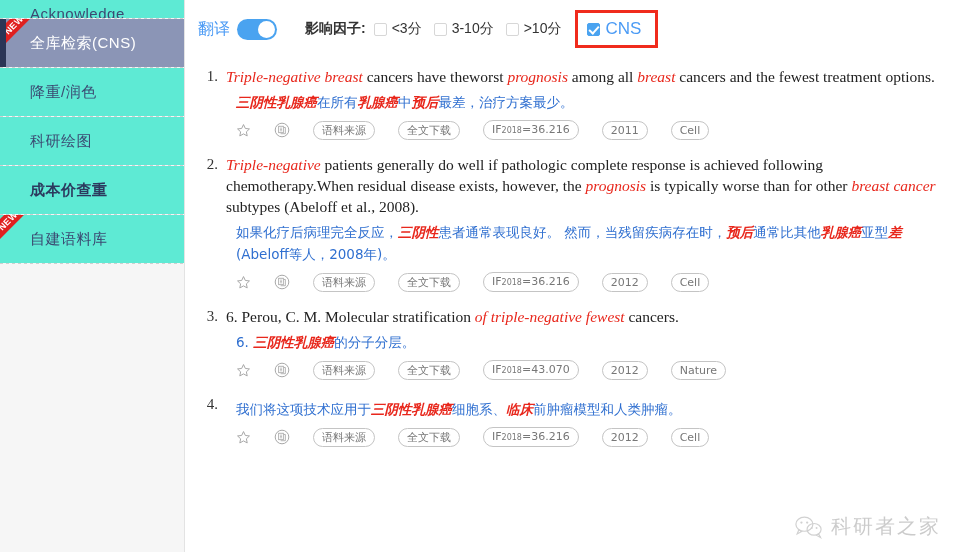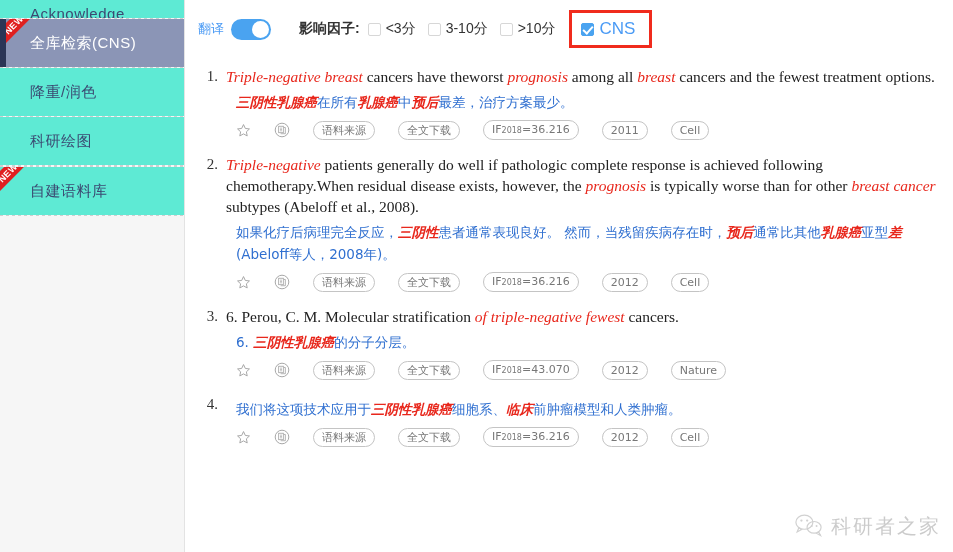--- a/index.html
+++ b/index.html
@@ -73,21 +73,21 @@
   
   #main{flex:1;position:relative;height:552px;overflow:hidden;background:#fff;}
 
   
   #toolbar{
     height:58px;display:flex;align-items:center;
     padding-left:13px;box-sizing:border-box;
     position:relative;
   }
   .tb-translate-label{
-    color:#4b9bf5;font-size:13px;margin-right:7px;
+    color:#4b9bf5;font-size:16px;margin-right:7px;
   }
   .toggle{
     width:40px;height:21px;border-radius:11px;background:#4aa3f0;
     position:relative;flex:0 0 40px;cursor:pointer;
   }
   .toggle .knob{
     position:absolute;top:2px;right:2px;width:17px;height:17px;border-radius:50%;
     background:#fff;
   }
   .tb-if-label{
@@ -159,21 +159,21 @@
   .icon-star{
     width:15px;height:15px;flex:0 0 15px;color:#a8a8a8;cursor:pointer;display:block;
   }
   .icon-copy{
     width:16px;height:16px;flex:0 0 16px;color:#a8a8a8;cursor:pointer;display:block;
   }
 
   
   #watermark{
     position:absolute;right:12px;bottom:12px;
-    display:flex;gap:7px;
+    display:flex;align-items:center;gap:7px;
     opacity:.45;pointer-events:none;
   }
   #watermark .wm-text{
     font-size:20px;color:#8d8d8d;letter-spacing:2px;
     font-family:"DejaVu Sans","Liberation Sans",sans-serif;
   }
 </style>
 </head>
 <body>
 
@@ -192,20 +192,23 @@
       </div>
       <div class="side-div"></div>
       <div class="side-item">
         <span class="side-label">降重/润色</span>
       </div>
       <div class="side-div"></div>
       <div class="side-item">
         <span class="side-label">科研绘图</span>
       </div>
       <div class="side-div"></div>
+      <div class="side-item bold">
+        <span class="side-label">成本价查重</span>
+      </div>
       <div class="side-div"></div>
       <div class="side-item">
         <div class="ribbon">
           <span>NEW</span>
         </div>
         <span class="side-label">自建语料库</span>
       </div>
       <div class="side-div"></div>
     </div>
 

